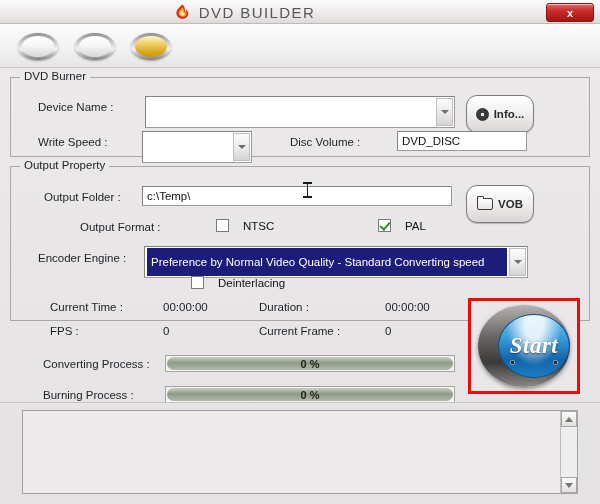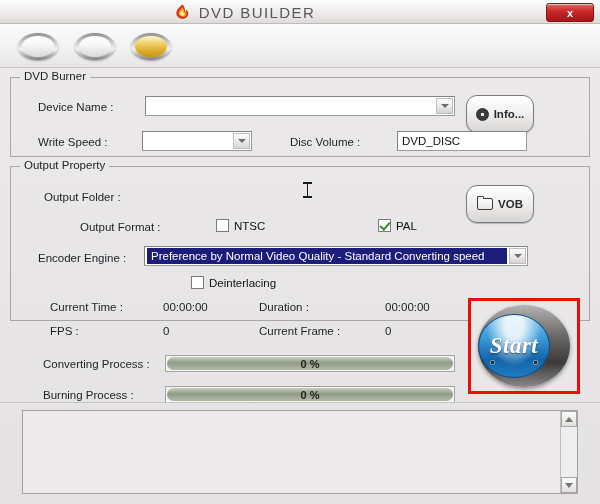--- a/index.html
+++ b/index.html
@@ -139,21 +139,21 @@
     color: #111;
     padding: 0 4px;
     line-height: 18px;
     height: 20px;
     outline: none;
   }
 
   
   .combo {
     position: absolute;
-    height: 20px;
+    height: 32px;
     background: #ffffff;
     border: 1px solid #9d9b99;
     border-top-color: #85837f;
     border-left-color: #85837f;
     box-sizing: border-box;
     cursor: pointer;
   }
   .combo .arrowbox {
     position: absolute;
     right: 1px; top: 1px; bottom: 1px;
@@ -230,21 +230,21 @@
     border-bottom: none;
     border-radius: 1px 2px 0 0;
     box-sizing: border-box;
   }
 
   
   .cbwrap {
     position: absolute;
     display: flex;
     align-items: center;
-    gap: 5px;
+    gap: 14px;
     cursor: pointer;
   }
   .cbbox {
     width: 13px; height: 13px;
     background: #ffffff;
     border: 1px solid #7c7a78;
     box-sizing: border-box;
     position: relative;
     flex: 0 0 auto;
   }
@@ -312,21 +312,21 @@
     box-sizing: border-box;
     background: #e9e7e7;
   }
   #start-button {
     position: absolute;
     left: 478px; top: 305px;
     width: 92px; height: 82px;
     border-radius: 50%;
     background: linear-gradient(180deg, #b5b3b1 0%, #6a6866 38%, #3c3a38 70%, #8b8987 100%);
     box-shadow: 0 2px 4px rgba(0,0,0,.4);
-    display: flex; align-items: center; justify-content: flex-start;
+    display: flex; align-items: center; justify-content: flex-end;
     cursor: pointer;
   }
   #start-button .sface {
     width: 72px; height: 64px;
     border-radius: 50%;
     background:
       radial-gradient(ellipse at 50% 18%, rgba(255,255,255,.85) 0 18%, rgba(255,255,255,0) 55%),
       linear-gradient(180deg, #7fc4ef 0%, #3d9fdd 34%, #1464a8 72%, #1d7cc2 100%);
     border: 1px solid #0d4f88;
     box-sizing: border-box;
@@ -494,20 +494,21 @@
   </div>
 
   <span class="fieldlabel" style="left:290px; top:136px;">Disc Volume :</span>
   <input class="tinput" style="left: 397px; top: 131px; width: 130px;" value="DVD_DISC">
 
   <div id="grp-output" class="groupbox">
     <span class="legend">Output Property</span>
   </div>
 
   <span class="fieldlabel" style="left:38px; top:191px;margin-left:6px;">Output Folder :</span>
+  <input class="tinput" style="left: 142px; top: 186px; width: 310px;" value="c:\Temp\">
   <span id="folder-caret">
       <span></span>
     </span>
 
   <div class="pill" style="left:466px; top:185px; width:68px;">
     <span class="folder-icon"></span>
     <span class="plabel">VOB</span>
   </div>
 
   <span class="fieldlabel" style="left:38px; top:221px;margin-left:42px;">Output Format :</span>

